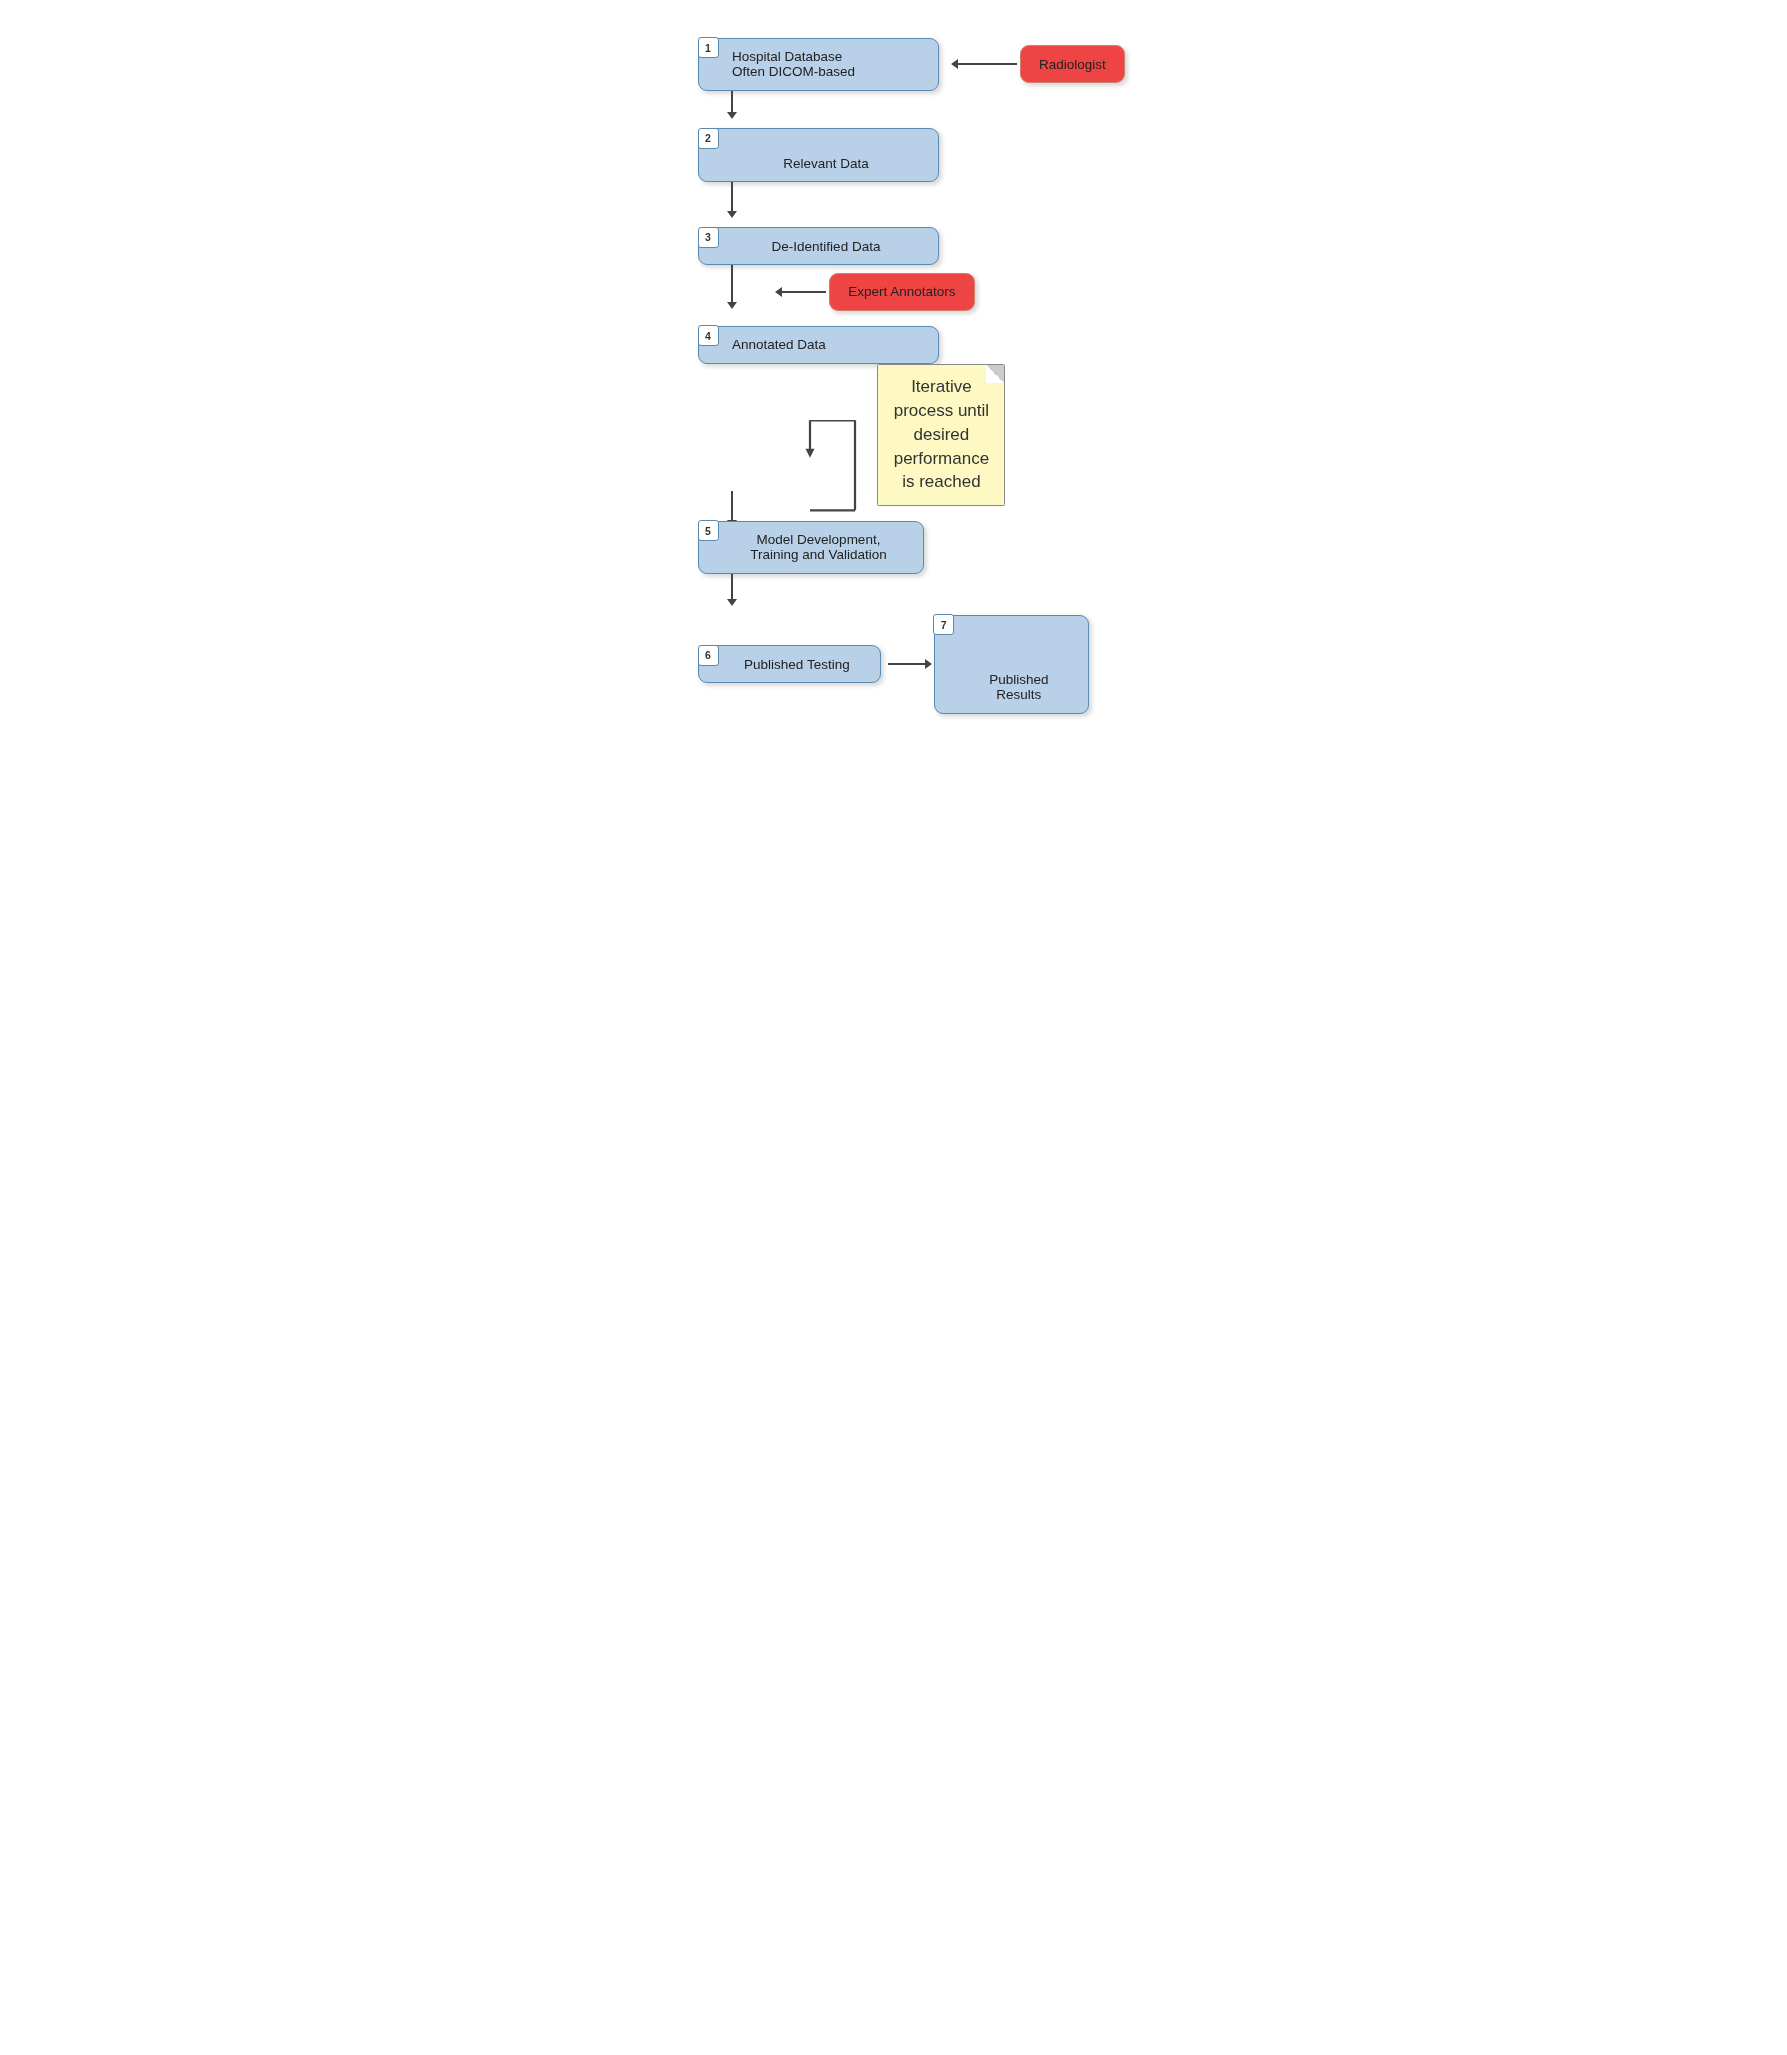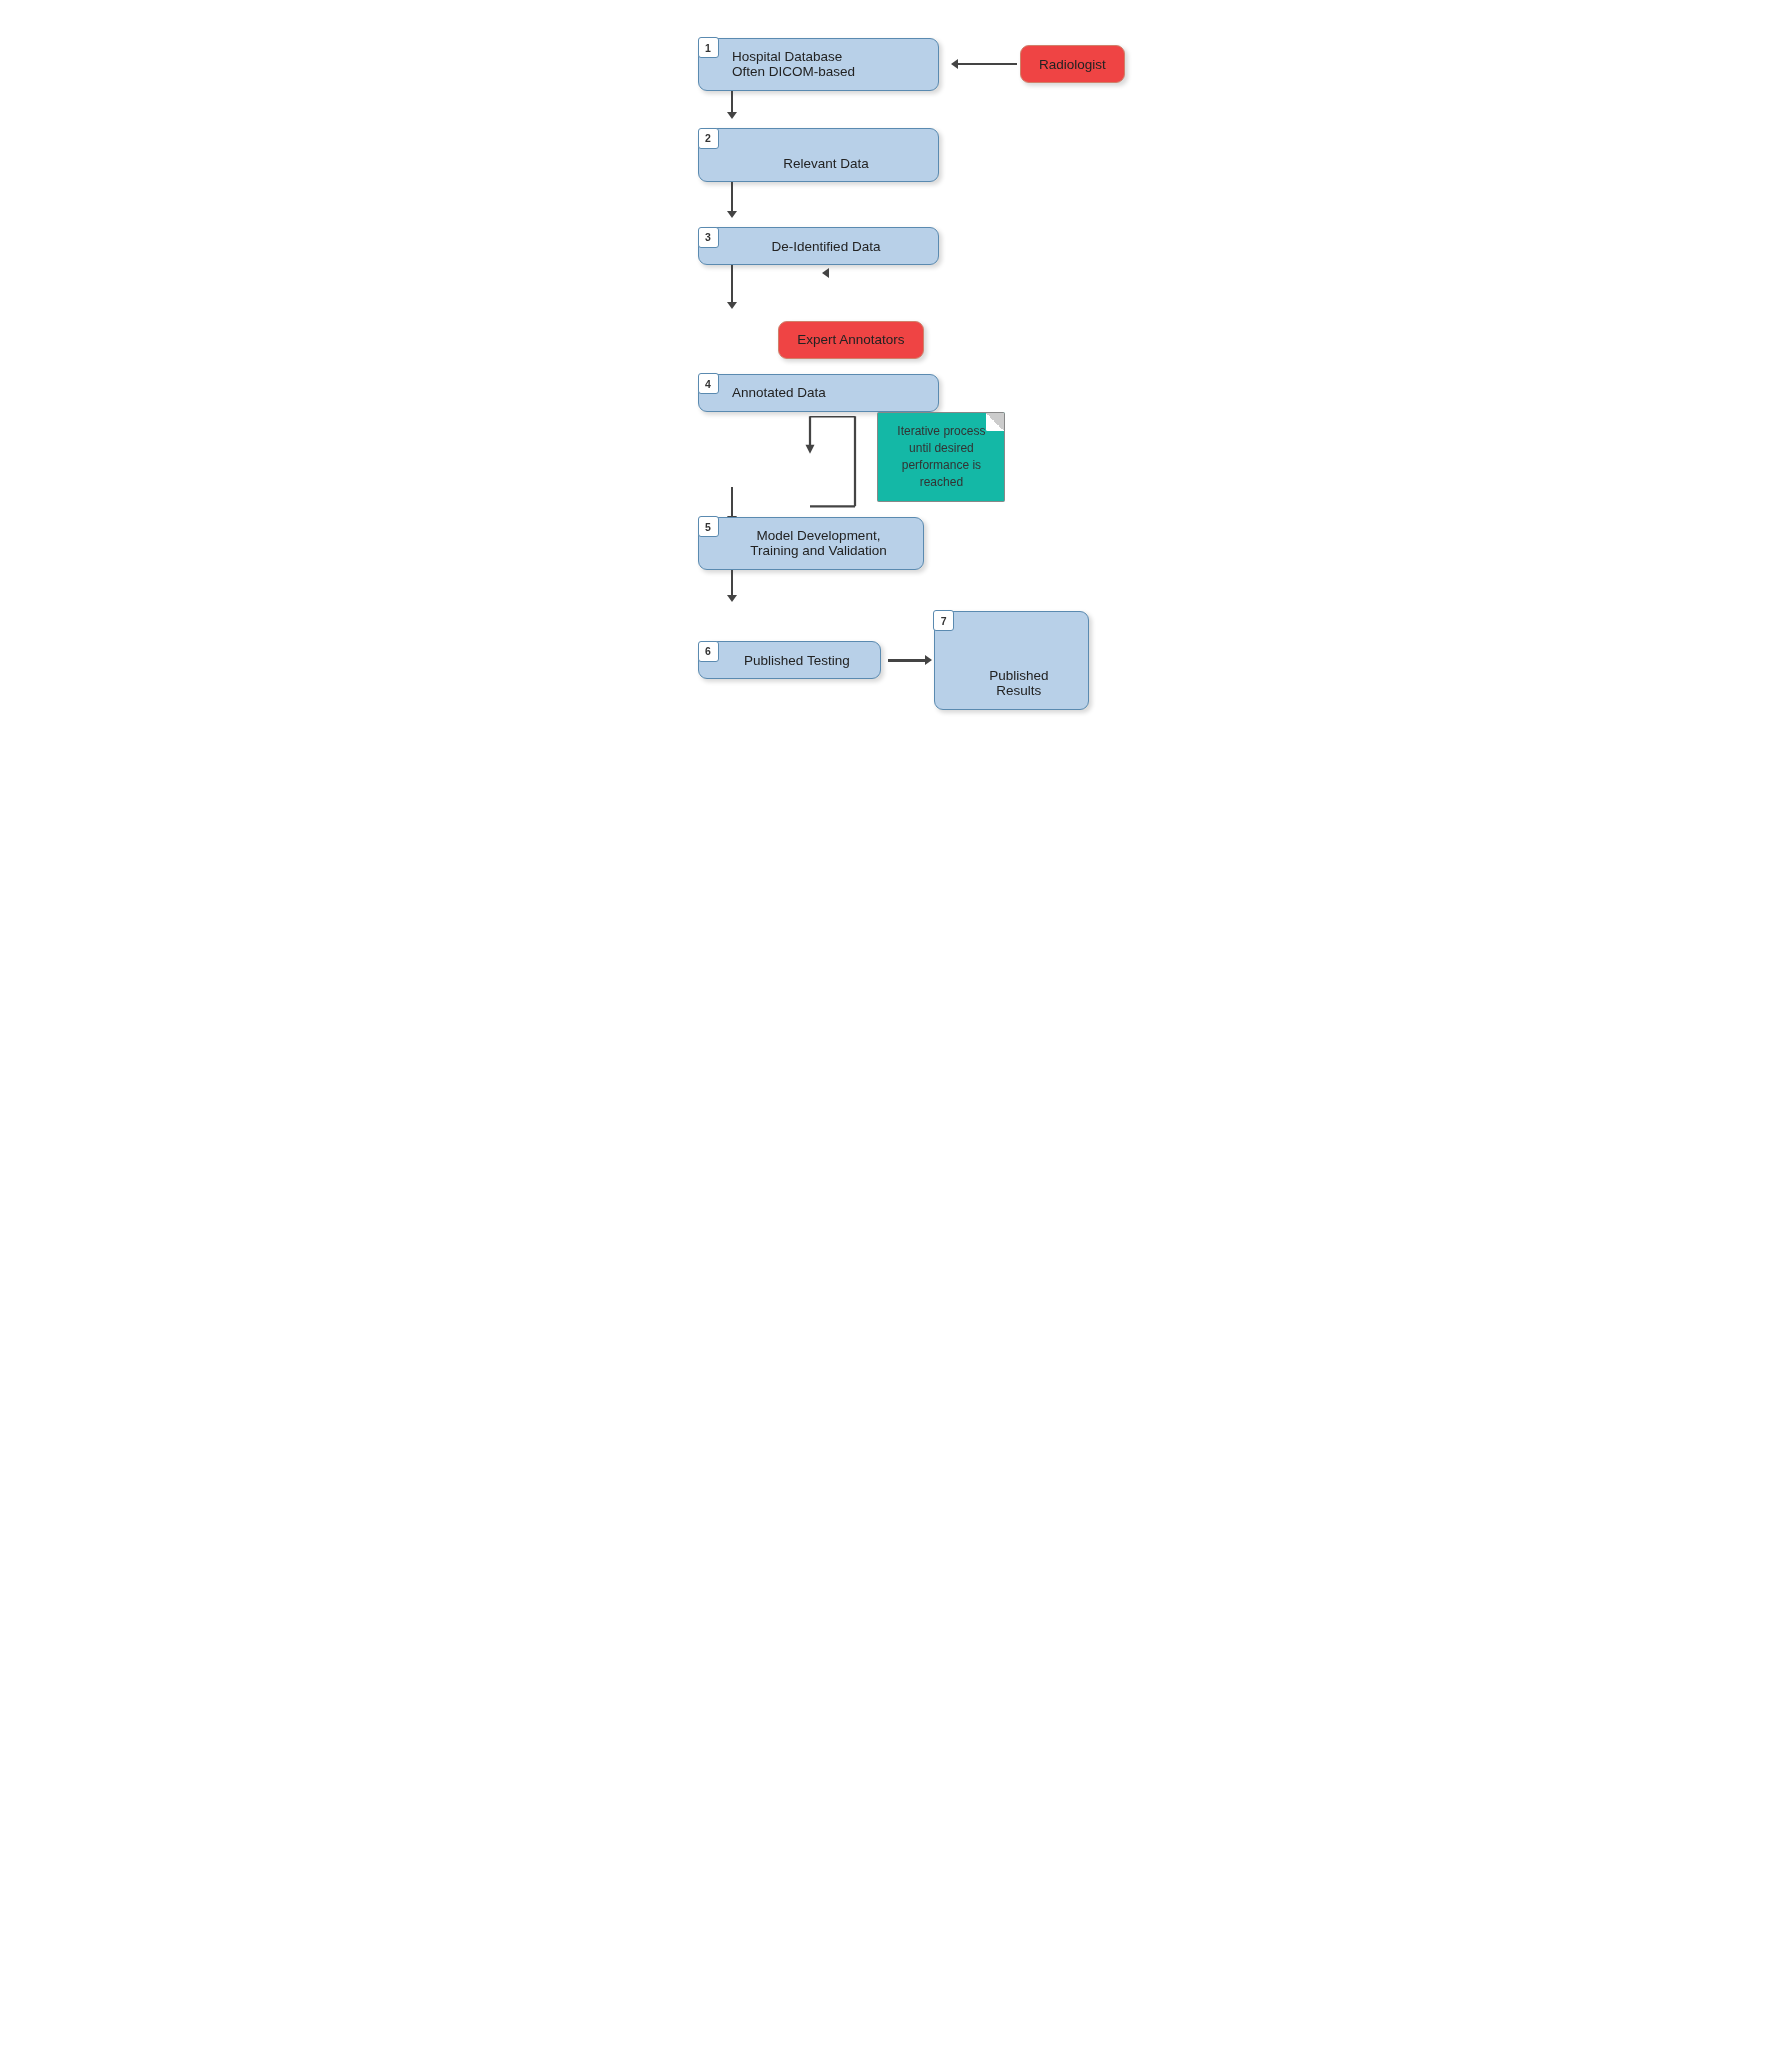--- a/index.html
+++ b/index.html
@@ -119,25 +119,25 @@
     }
 
     
     .right-area {
       margin-left: 15px;
       flex-shrink: 0;
     }
 
     
     .doc-box {
-      background: #14b8a6;
+      background: #fef9c3;
       border: 1.5px solid #888;
       border-radius: 1.5px;
       padding: 10.5px 12px;
-      font-size: 12px;
+      font-size: 17px;
       color: #333;
       width: 128px;
       position: relative;
       line-height: 1.4;
       text-align: center;
     }
     
     .doc-box::before {
       content: '';
       position: absolute;
@@ -230,21 +230,21 @@
         <div style="padding-left:15px; text-align:center;">De-Identified Data</div>
       </div>
     </div>
   </div>
 
   <div style="display:flex; flex-direction:row; align-items:flex-start; width:100%;">
     <div style="display:flex; flex-direction:column; align-items:flex-start;">
       <div class="v-arrow" style="height:38px;"></div>
     </div>
 
-    <div style="margin-left: 45px; margin-top: 7.5px; display:flex; flex-direction:column; align-items:center;gap:48px;">
+    <div style="margin-left: 45px; margin-top: 7.5px; display:flex; flex-direction:row; align-items:center;">
       <div class="h-arrow-left" style="width:45px;"></div>
       <div class="pink-box">
         <span>Expert Annotators</span>
       </div>
     </div>
   </div>
   <div class="gap-md"></div>
 
   <div class="row">
     <div class="main-col">

